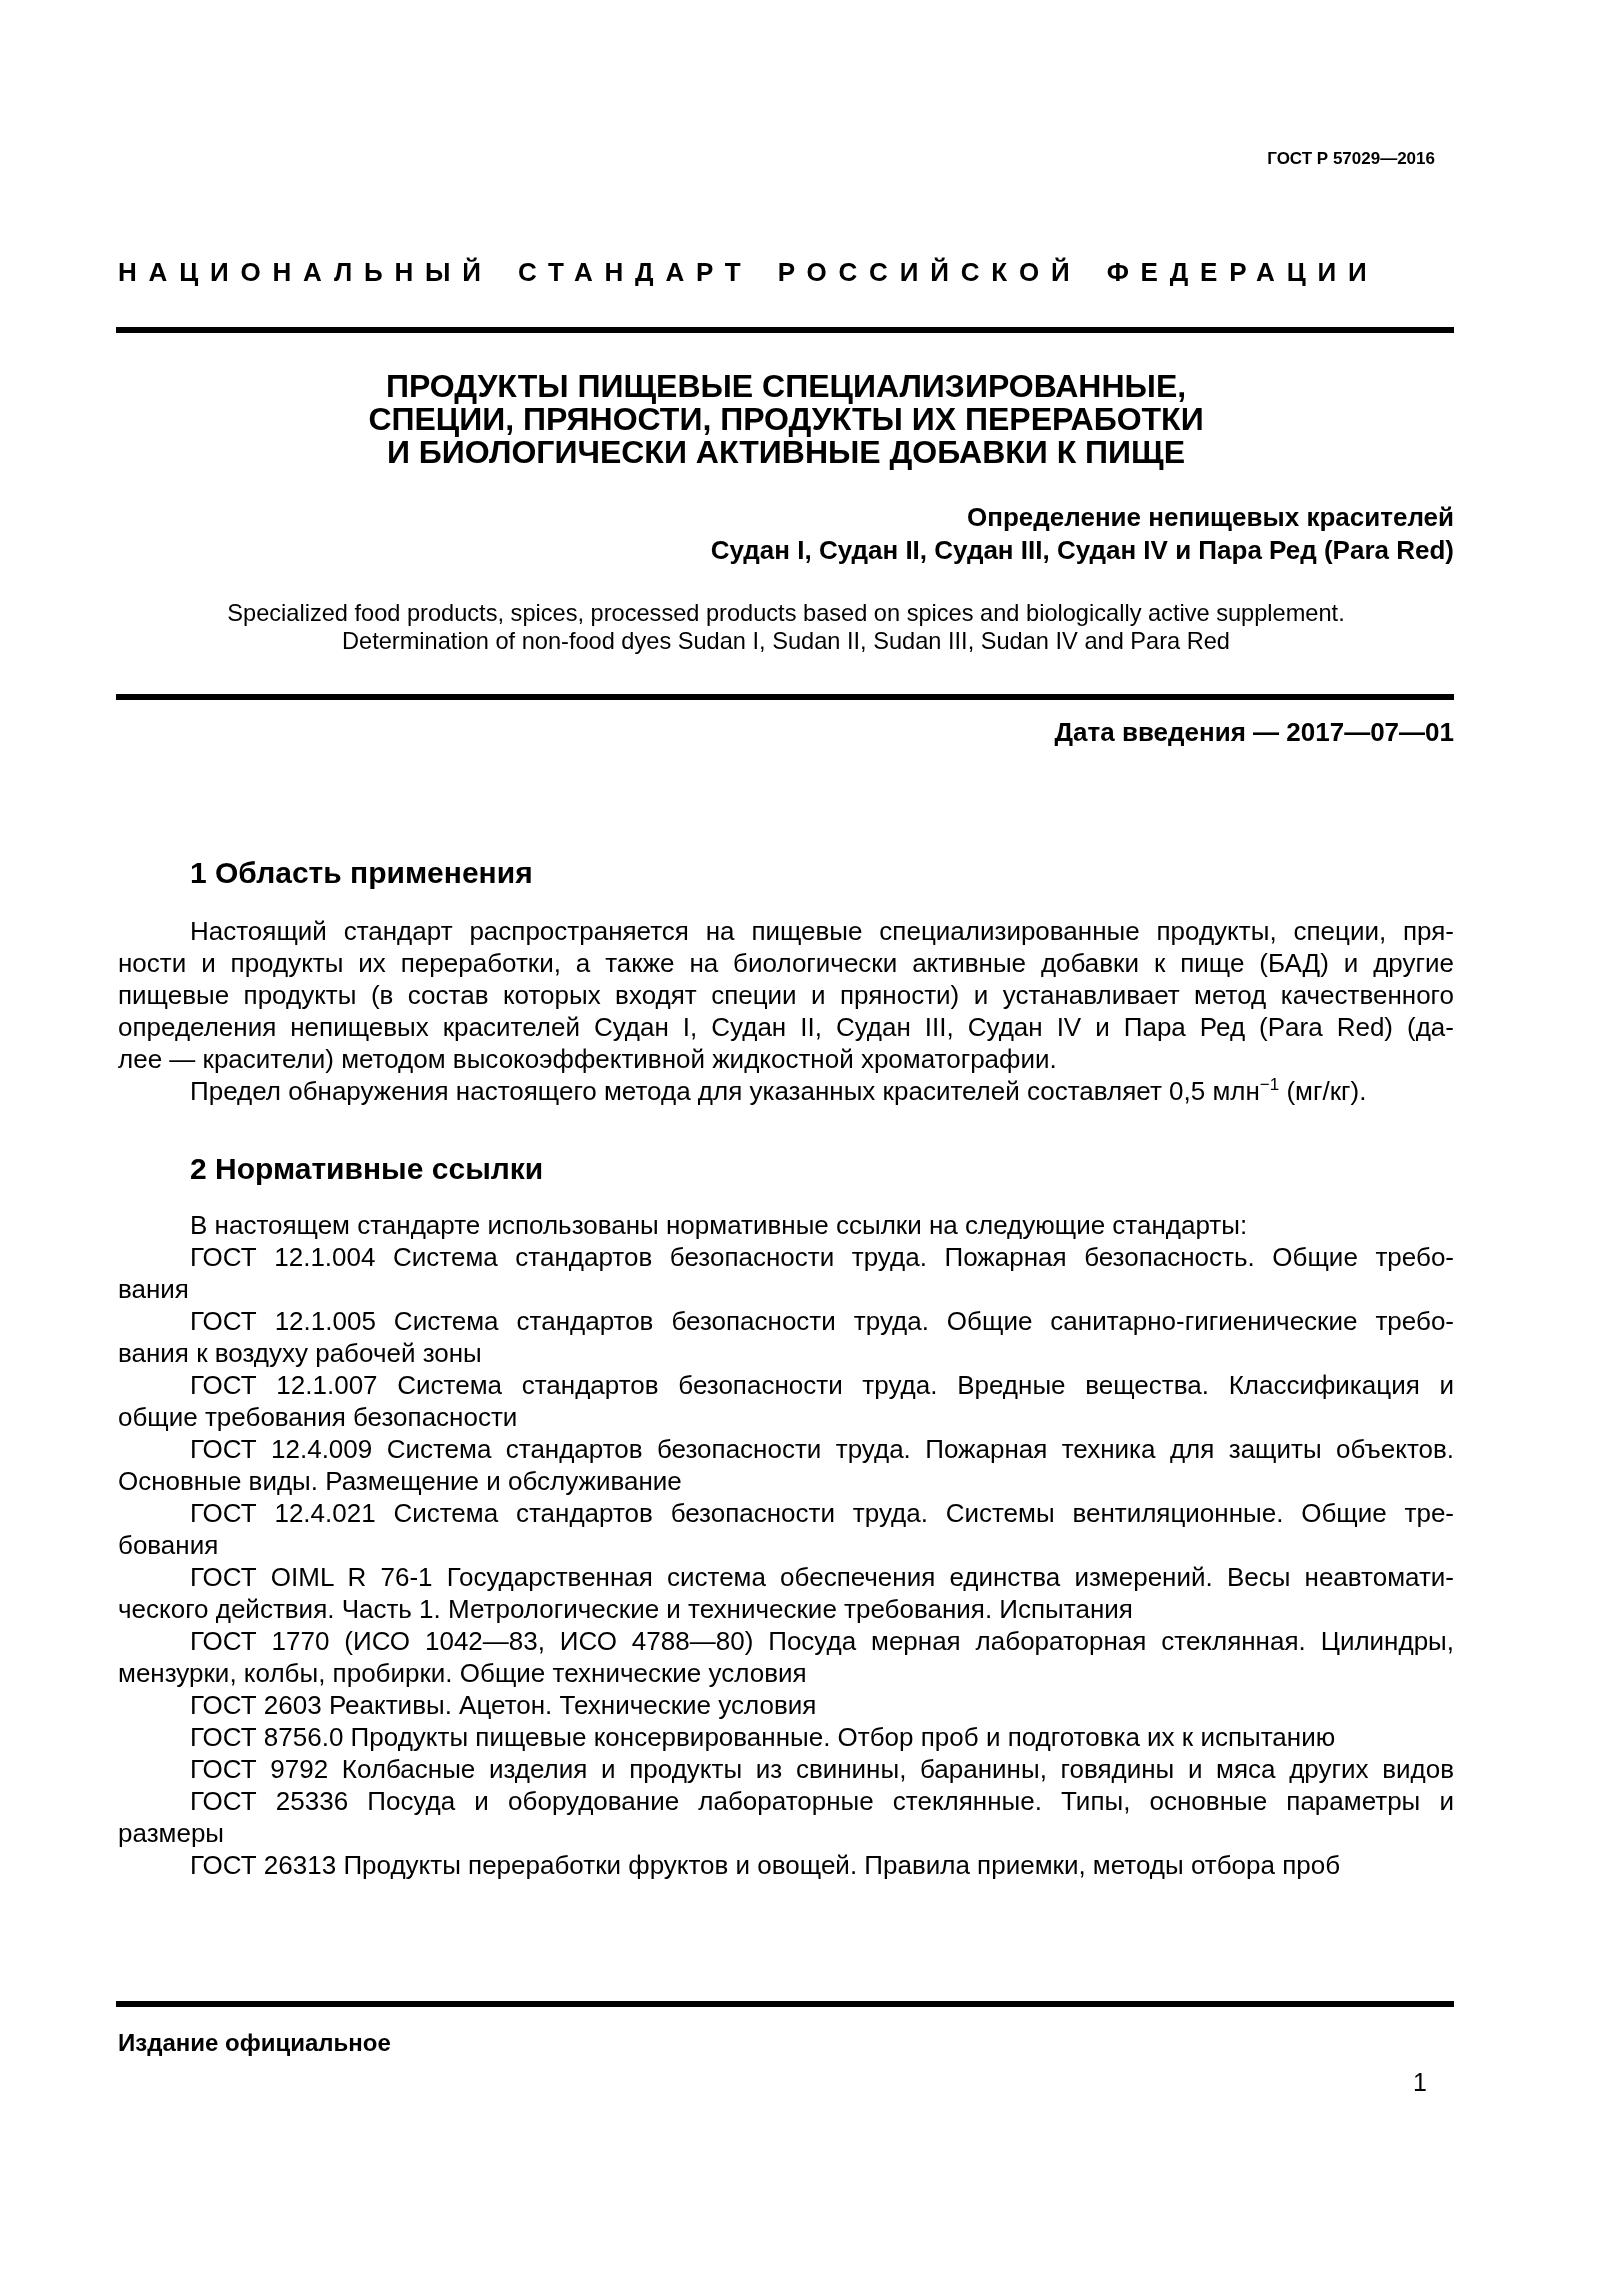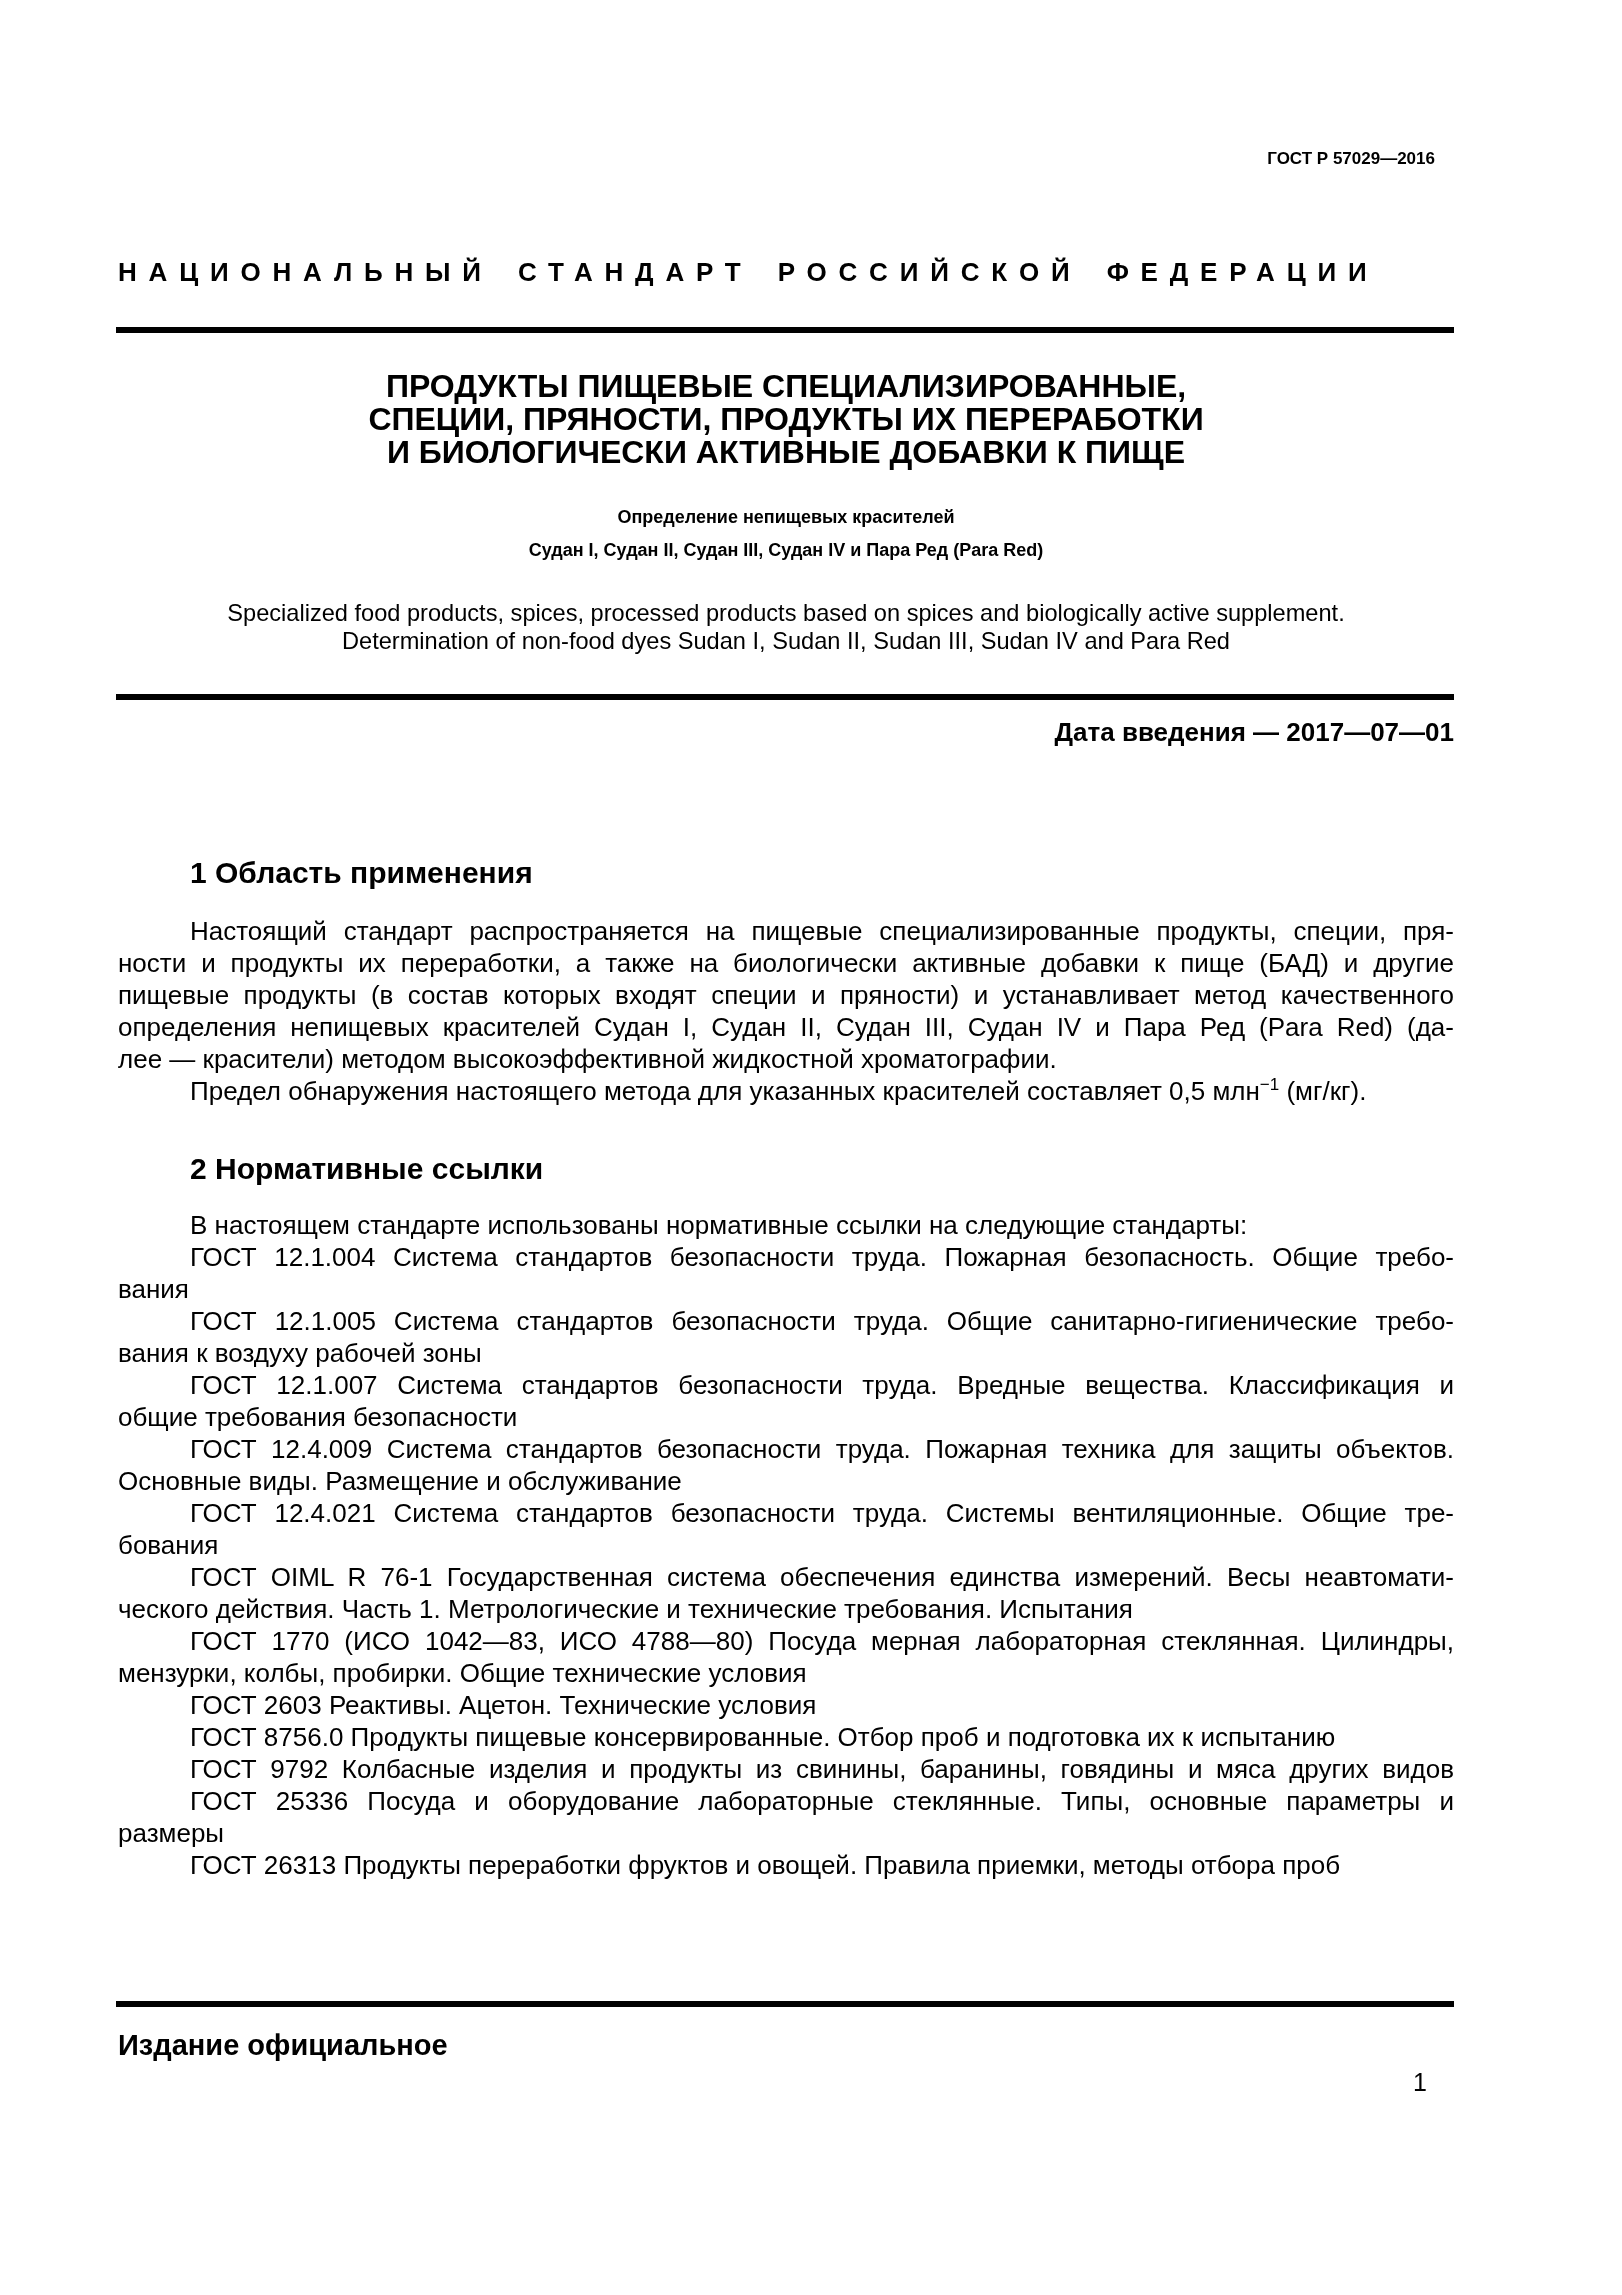--- a/index.html
+++ b/index.html
@@ -18,40 +18,40 @@
   .banner{top:257px;left:118px;width:1336px;display:flex;justify-content:flex-start;
           font-size:26px;font-weight:bold;gap:37px;}
   .banner span{letter-spacing:11.8px;margin-right:-11.8px;white-space:nowrap;}
   .rule{left:116px;width:1338px;height:5.9px;background:#000;}
   .rule1{top:327px;}
   .rule2{top:694px;}
   .rule3{top:2001px;}
   
   .title-ru{top:370px;left:118px;width:1336px;text-align:center;
             font-size:32px;line-height:33px;font-weight:bold;}
-  .subtitle-ru{top:501px;left:118px;width:1336px;text-align:center;
-            font-size:18px;line-height:33px;font-weight:bold;}
+  .subtitle-ru{top:501px;left:118px;width:1336px;text-align:right;
+            font-size:26px;line-height:33px;font-weight:bold;}
   .title-en{top:600px;left:118px;width:1336px;text-align:center;
             font-size:23.6px;line-height:27.5px;}
   .date-line{top:717px;right:169px;font-size:26px;font-weight:bold;white-space:nowrap;}
   
   .sec-head{left:118px;width:1336px;text-indent:72px;font-size:30px;line-height:35px;
             font-weight:bold;white-space:nowrap;}
   .sec1-head{top:855px;}
   .sec2-head{top:1151px;}
   .sec-body{left:118px;width:1336px;font-size:26px;}
   .sec1-body{top:915px;}
   .sec2-body{top:1209px;}
   .line{line-height:32px;height:32px;overflow:hidden;text-align:left;}
   .line.ind{text-indent:72px;}
   .line.just{text-align:justify;}
   .line.just::after{content:"";display:inline-block;width:100%;height:0;}
   sup{font-size:17px;line-height:0;vertical-align:super;}
   
-  .edition{top:2029px;left:118px;font-size:29px;font-weight:bold;white-space:nowrap;}
+  .edition{top:2029px;left:118px;font-size:24px;font-weight:bold;white-space:nowrap;}
   .page-num{top:2068px;right:196px;font-size:25px;}
 </style>
 </head>
 <body>
 
 <div class="page">
 
   <div class="abs doc-number">ГОСТ Р 57029—2016</div>
 
   <div class="abs banner">

